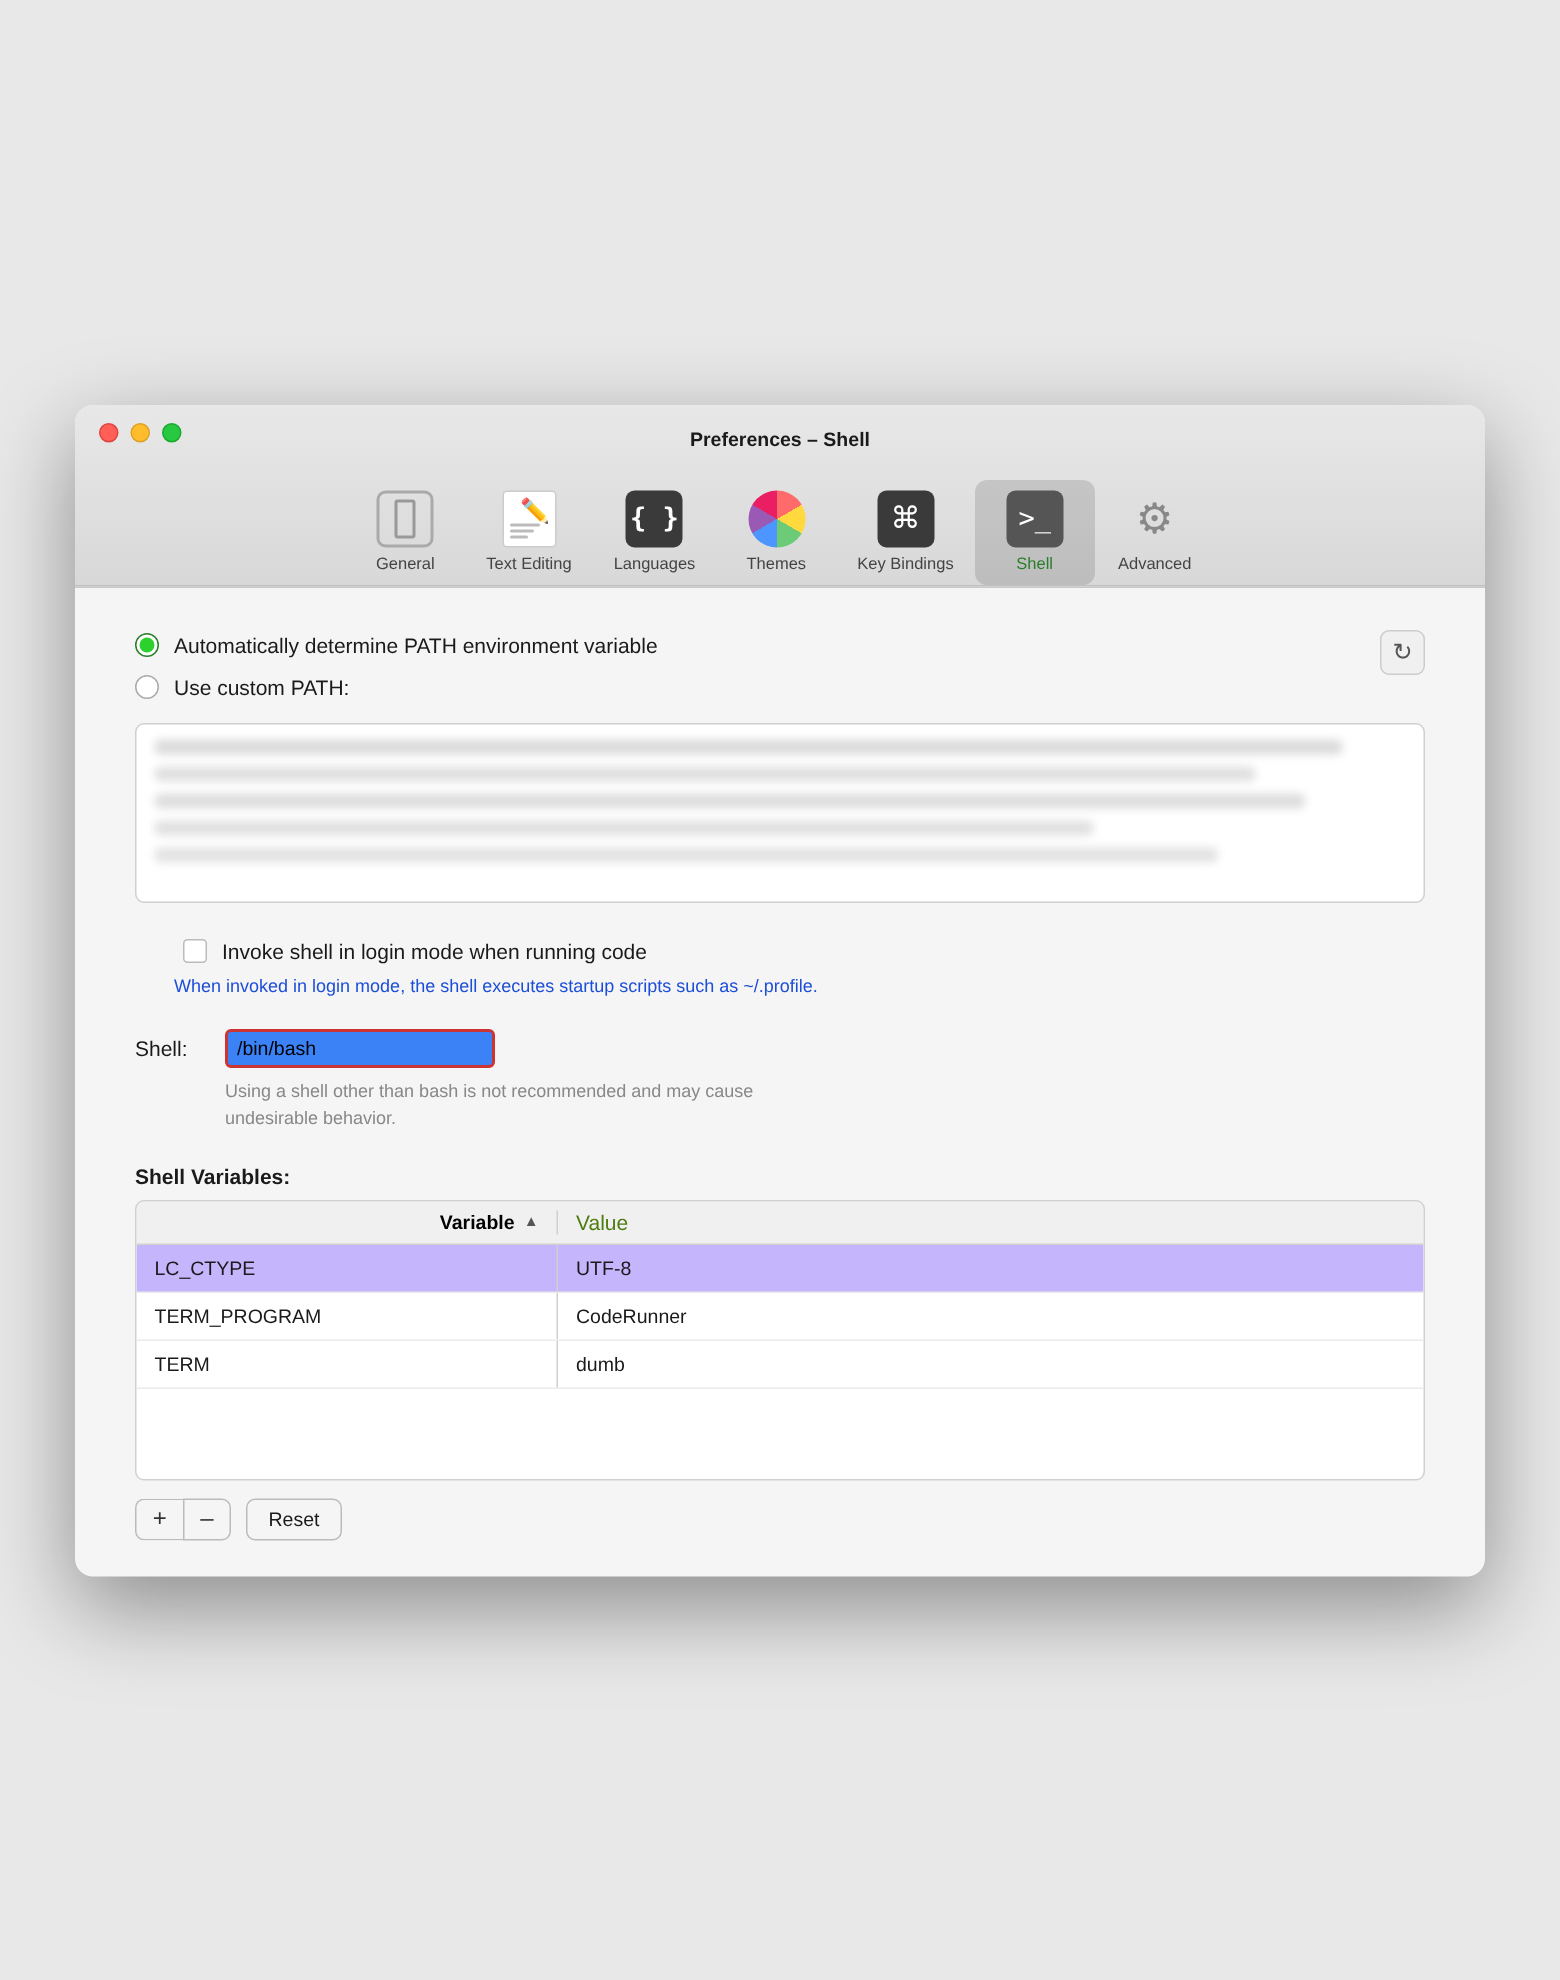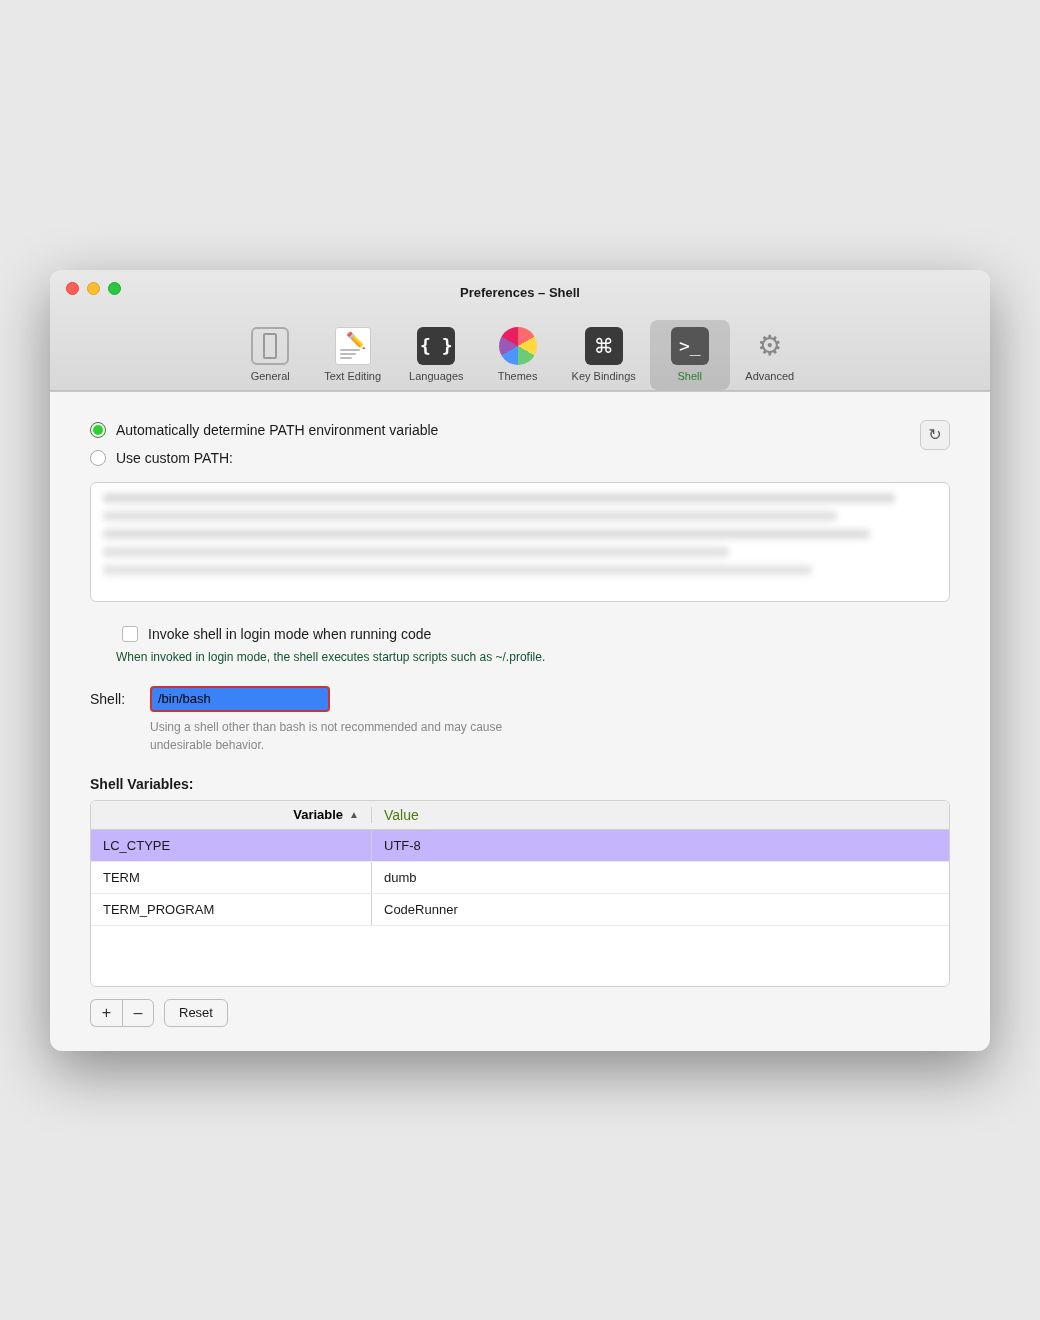--- a/index.html
+++ b/index.html
@@ -296,21 +296,21 @@
       height: 16px;
       border: 1.5px solid #bbb;
       border-radius: 3px;
       background: white;
       cursor: pointer;
       flex-shrink: 0;
     }
 
     .hint-text {
       font-size: 12px;
-      color: #14532d;
+      color: #1d4ed8;
       line-height: 1.5;
       margin-bottom: 20px;
       margin-left: 0;
     }
 
     
     .shell-input-row {
       display: flex;
       align-items: center;
       gap: 10px;
@@ -601,28 +601,28 @@
         <div class="table-col-val">Value</div>
       </div>
 
       <div class="table-body">
         <div class="table-row selected">
           <div class="table-cell-var">LC_CTYPE</div>
           <div class="col-divider"></div>
           <div class="table-cell-val">UTF-8</div>
         </div>
         <div class="table-row">
+          <div class="table-cell-var">TERM_PROGRAM</div>
+          <div class="col-divider"></div>
+          <div class="table-cell-val">CodeRunner</div>
+        </div>
+        <div class="table-row">
           <div class="table-cell-var">TERM</div>
           <div class="col-divider"></div>
           <div class="table-cell-val">dumb</div>
-        </div>
-        <div class="table-row">
-          <div class="table-cell-var">TERM_PROGRAM</div>
-          <div class="col-divider"></div>
-          <div class="table-cell-val">CodeRunner</div>
         </div>
         <div class="table-empty-rows"></div>
       </div>
     </div>
 
     <div class="bottom-bar">
       <div class="btn-icon">+</div>
       <div class="btn-icon">–</div>
       <button class="btn-reset">Reset</button>
     </div>

